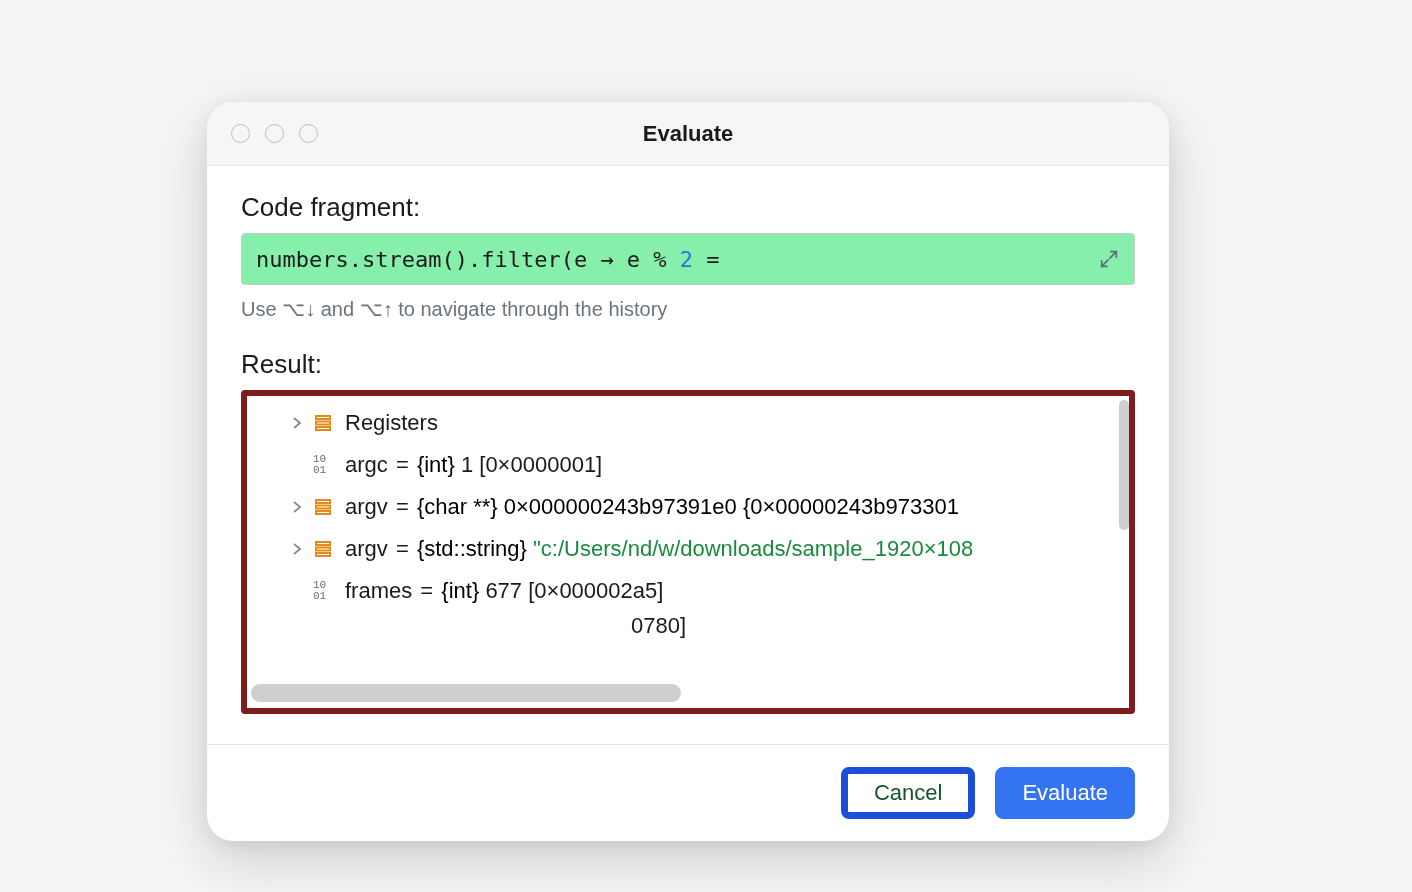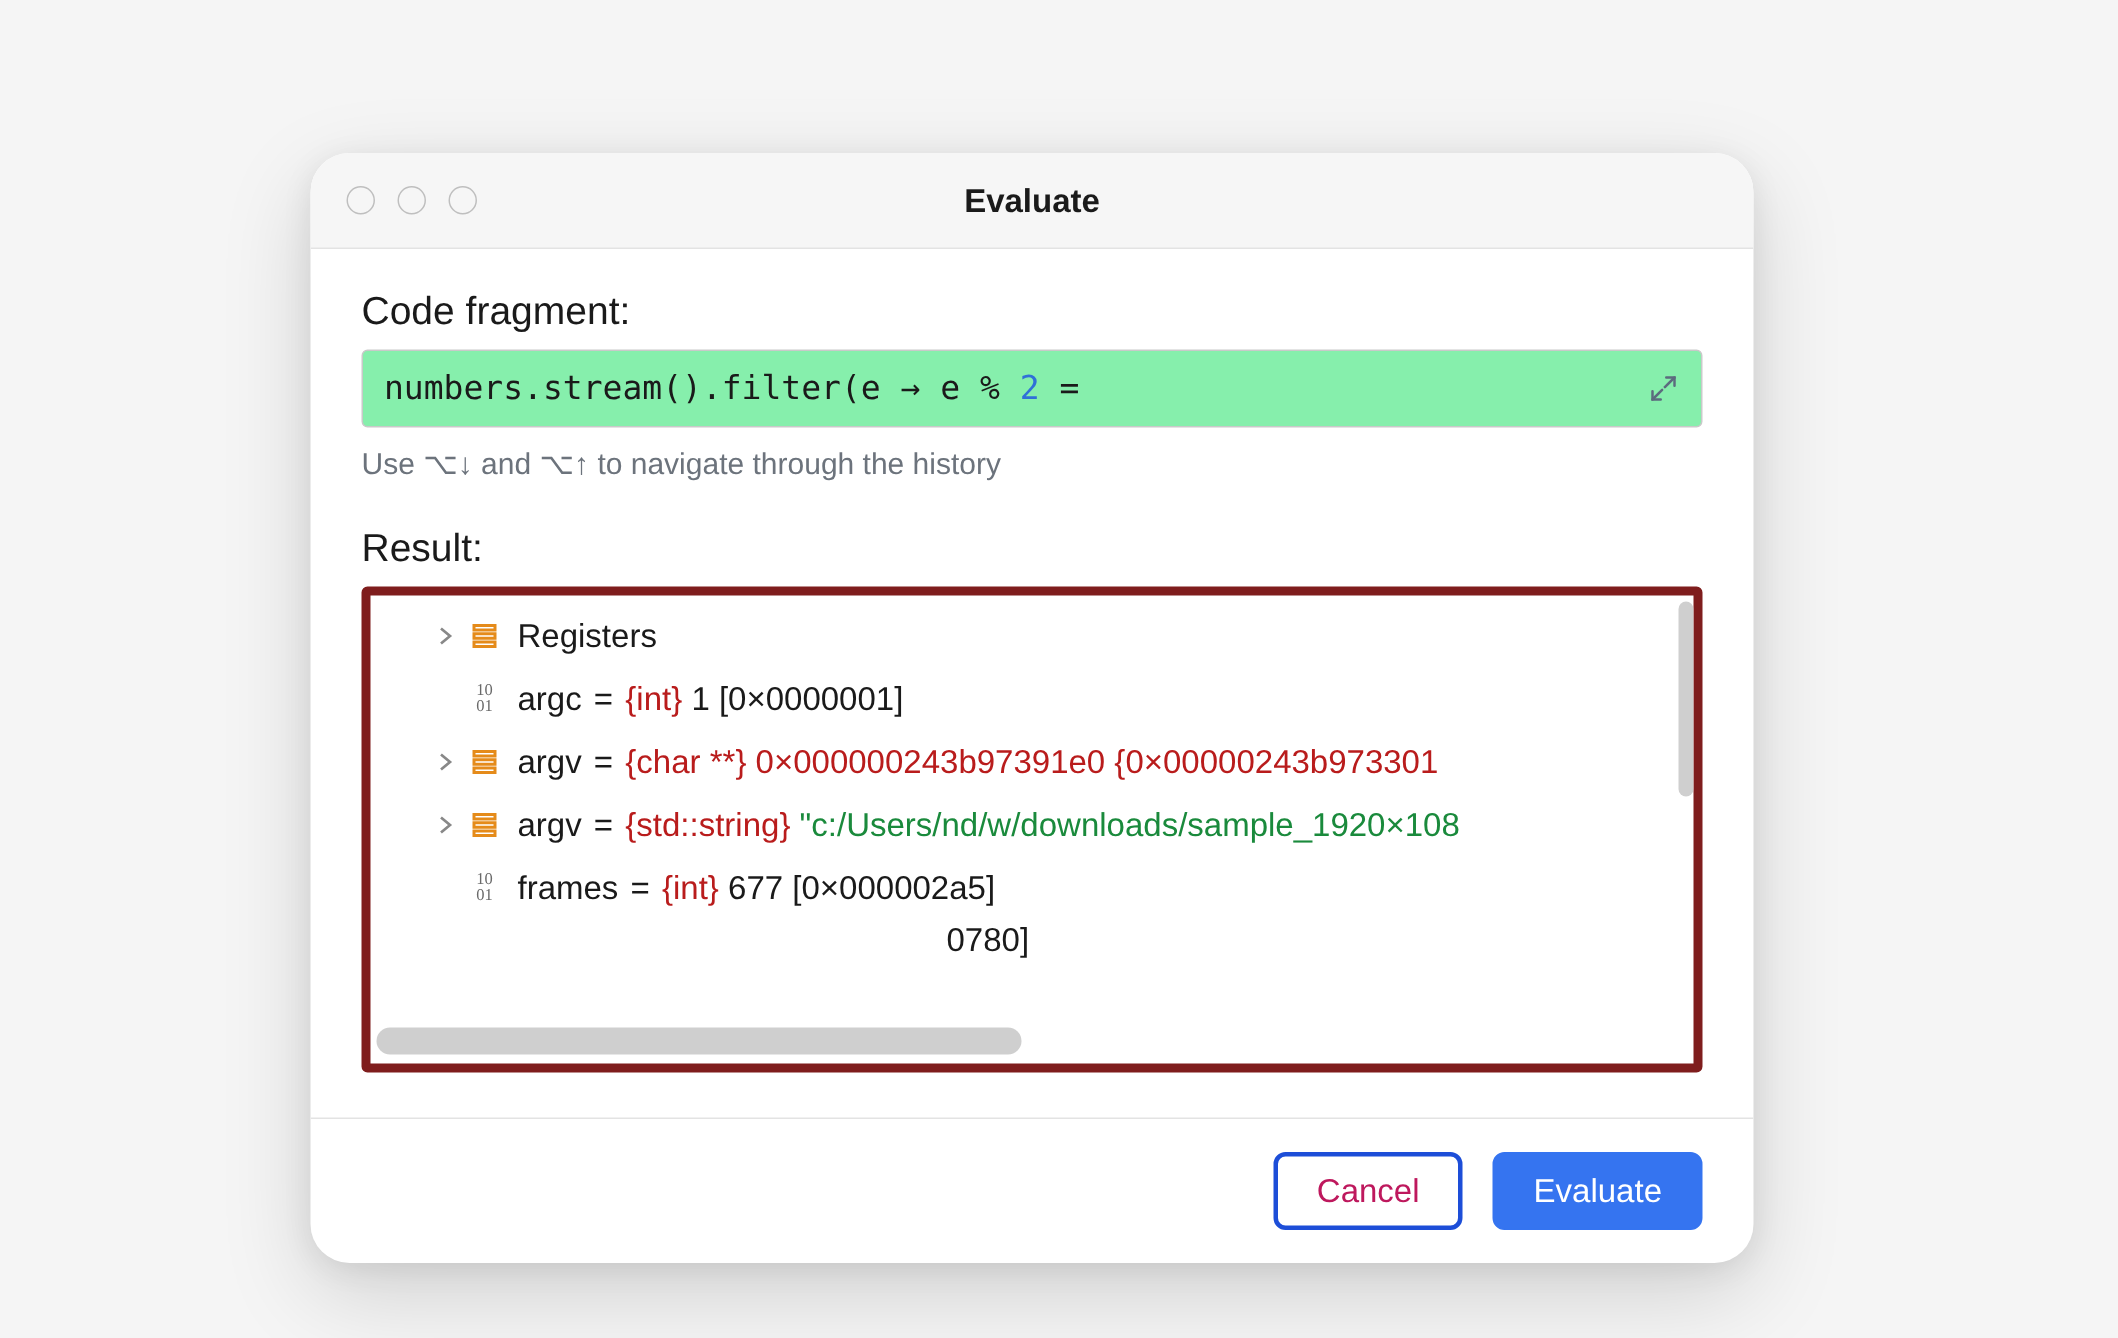--- a/index.html
+++ b/index.html
@@ -123,30 +123,30 @@
     .arrow svg { display:block; }
     .noarrow { width: 24px; }
     .icon {
       width: 28px;
       display: flex;
       align-items: center;
       justify-content: center;
       margin-right: 8px;
     }
     .icon-binary {
-      font-family: Liberation Serif, serif;
+      font-family: Liberation Mono, monospace;
       font-size: 11px;
       line-height: 1;
       color: #6a6a6a;
-      text-align: center;
+      text-align: left;
       width: 20px;
     }
     .var-name { color: #1a1a1a; }
     .eq { color: #1a1a1a; margin: 0 2px; }
-    .type { color: #b91c1c; }
+    .type { color: #000000; }
     .val { color: #1a1a1a; }
     .valgreen { color: #1a8a3c; }
     .hscroll {
       position: absolute;
       bottom: 6px;
       left: 4px;
       width: 430px;
       height: 18px;
       background: #cfcfcf;
       border-radius: 9px;
@@ -171,22 +171,22 @@
       height: 52px;
       padding: 0 26px;
       font-size: 22px;
       border-radius: 8px;
       cursor: pointer;
       display: flex;
       align-items: center;
     }
     .btn-cancel {
       background: #fff;
-      border: 3px solid #1d4ed8;
-      color: #be185d;
+      border: 7px solid #1d4ed8;
+      color: #14532d;
     }
     .btn-primary {
       background: #3574f0;
       border: 1px solid #3574f0;
       color: #fff;
     }
     .tree-row-partial {
       display: flex;
       align-items: center;
       height: 36px;

